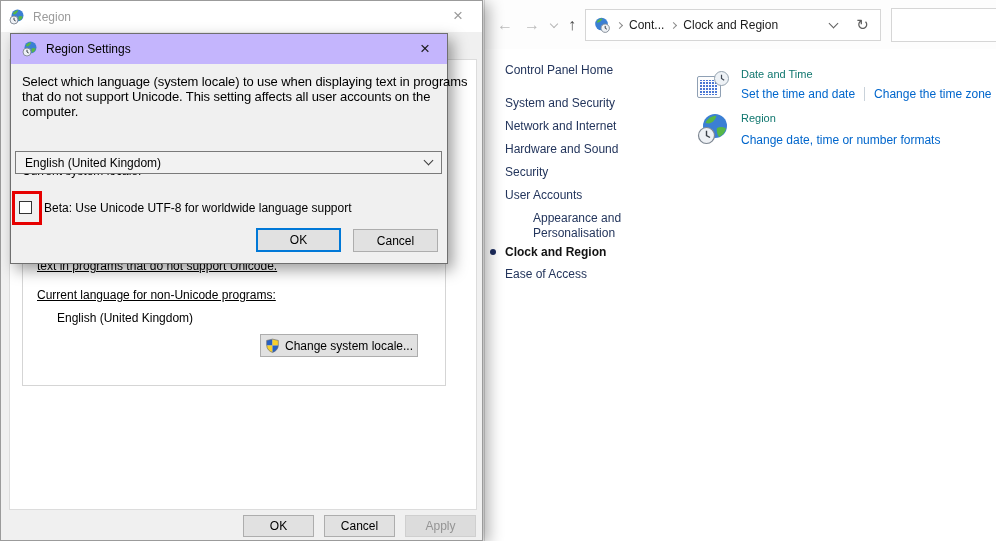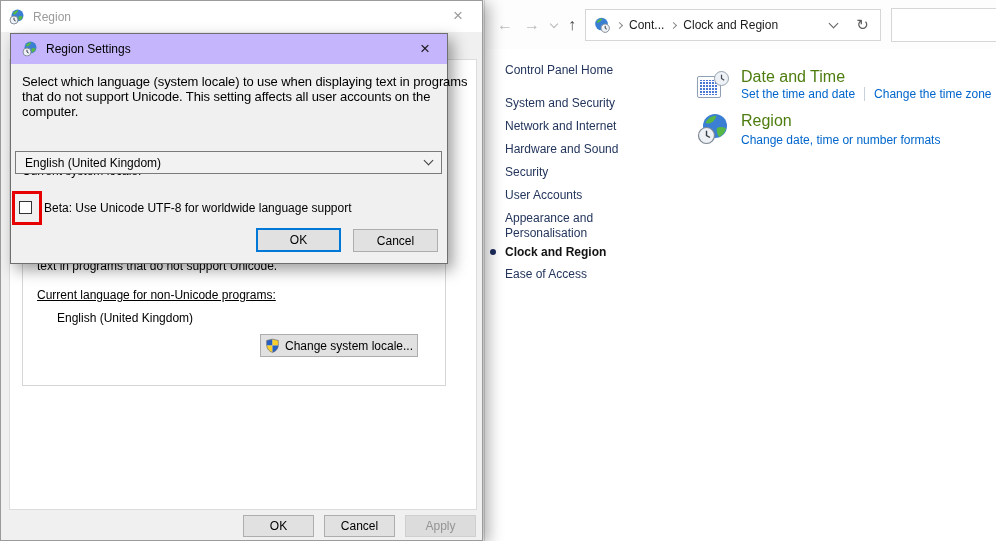--- a/index.html
+++ b/index.html
@@ -24,34 +24,34 @@
   .chev-down { width:7px; height:7px; border-right:1.3px solid #5f5f5f; border-bottom:1.3px solid #5f5f5f; transform:rotate(45deg); margin-top:-4px; }
   .refresh-btn { position:absolute; left:360px; top:9px; width:36px; height:32px; background:#fff; border:1px solid #d6d6d6; border-left:none; display:flex; align-items:center; justify-content:center; color:#5f5f5f; font-size:15px; }
   .search-box { position:absolute; left:406px; top:8px; width:120px; height:34px; background:#fff; border:1px solid #d6d6d6; }
   .search-box input { width:100%; height:100%; border:none; outline:none; padding:0 8px; font:12px "Liberation Sans",sans-serif; }
 
   .cp-sidebar-link { position:absolute; left:20px; color:#23355c; white-space:nowrap; cursor:pointer; }
   .cp-sidebar-two-line { white-space:normal; width:135px; line-height:15px; }
   .cp-active { color:#121212; font-weight:bold; }
   .bullet { position:absolute; left:5px; top:249px; width:6px; height:6px; border-radius:50%; background:#1d2c5e; }
 
-  .section-title { position:absolute; font-size:16px; color:#4d7c0f; white-space:nowrap; cursor:pointer; }
+  .section-title { position:absolute; font-size:11px; color:#0f766e; white-space:nowrap; cursor:pointer; }
   .section-links { position:absolute; display:flex; align-items:center; gap:9px;justify-content:space-between; }
   .cp-link { color:#0066cc; white-space:nowrap; cursor:pointer; }
   .link-sep { width:1px; height:14px; background:#c9d2da; }
 
   
   #region-dialog { left:0; top:0; width:483px; height:541px; background:#f0f0f0; border:1px solid #9b9b9b; box-shadow:6px 3px 14px rgba(0,0,0,.30); z-index:5; }
   .rd-titlebar { position:absolute; left:0; top:0; width:100%; height:31px; background:#fff; display:flex; align-items:center; padding-left:8px; gap:8px; }
   .rd-title { color:#9b9b9b; }
   .win-close { position:absolute; display:flex; align-items:center; justify-content:center; font-size:17px; cursor:pointer; }
   .rd-close { top:2px; right:8px; width:32px; height:26px; color:#9b9b9b; }
   .rd-page { position:absolute; left:8px; top:58px; width:468px; height:451px; background:#fff; border:1px solid #dcdcdc; }
   .group-box { position:absolute; left:12px; top:90px; width:424px; height:236px; border:1px solid #d5d5d5; }
-  .clipped-line { position:absolute; left:27px; top:199px; white-space:nowrap; }
+  .clipped-line { position:absolute; left:27px; top:199px; white-space:nowrap;text-decoration:underline; }
   .lang-label { position:absolute; left:27px; top:228px; white-space:nowrap;text-decoration:underline; }
   .lang-value { position:absolute; left:47px; top:251px; white-space:nowrap; }
   .btn { background:#e1e1e1; border:1px solid #adadad; display:flex; align-items:center; justify-content:center; font:12px "Liberation Sans",sans-serif; cursor:pointer; }
   .locale-btn { position:absolute; left:250px; top:274px; width:158px; height:23px; gap:5px; }
   .footer-btn { position:absolute; top:514px; width:71px; height:22px; }
   .btn-disabled { background:#dcdcdc; border-color:#cfcfcf; color:#949494; cursor:default; }
 
   
   #region-settings { left:10px; top:33px; width:438px; height:231px; background:#f0f0f0; border:1px solid #6f6f6f; box-shadow:5px 6px 14px rgba(0,0,0,.38); z-index:10; }
   .rs-titlebar { position:absolute; left:0; top:0; width:100%; height:30px; background:#c4b5fd; display:flex; align-items:center; padding-left:11px; gap:8px; }
@@ -105,21 +105,21 @@
     </div>
   </div>
 
   <div>
     <div class="cp-sidebar-link" style="top:63px;">Control Panel Home</div>
     <div class="cp-sidebar-link" style="top:96px;">System and Security</div>
     <div class="cp-sidebar-link" style="top:119px;">Network and Internet</div>
     <div class="cp-sidebar-link" style="top:142px;">Hardware and Sound</div>
     <div class="cp-sidebar-link" style="top:165px;">Security</div>
     <div class="cp-sidebar-link" style="top:188px;">User Accounts</div>
-    <div class="cp-sidebar-link cp-sidebar-two-line" style="top:211px;">Appearance and Personalisation</div>
+    <div class="cp-sidebar-link cp-sidebar-two-line" style="top:211px;margin-left:28px;">Appearance and Personalisation</div>
     <span class="bullet"></span>
     <div class="cp-sidebar-link cp-active" style="top:245px;">Clock and Region</div>
     <div class="cp-sidebar-link" style="top:267px;">Ease of Access</div>
   </div>
 
   <div>
     <span class="abs" style="left:212px; top:70px;">
       <svg width="32" height="32" viewBox="0 0 32 32">
         <defs>
           <pattern id="calgrid" width="3" height="3" patternUnits="userSpaceOnUse">

